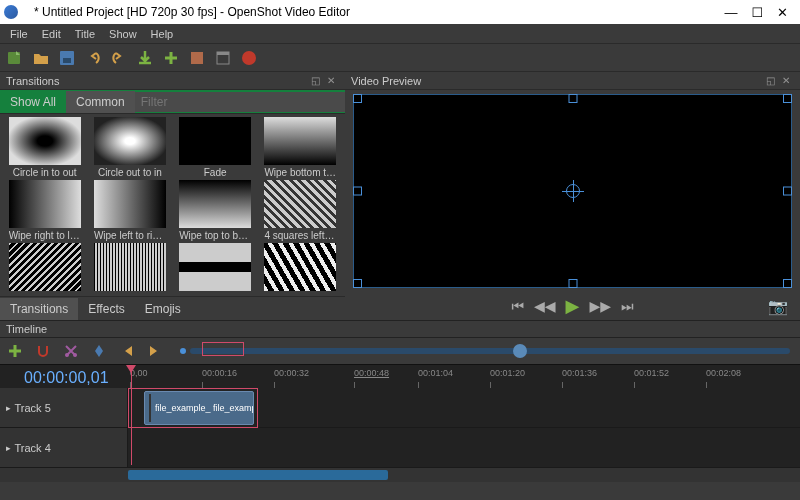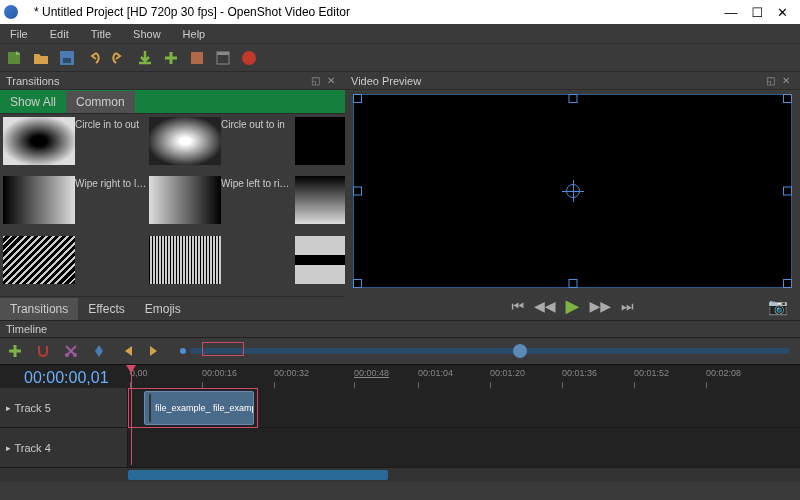--- a/index.html
+++ b/index.html
@@ -1,35 +1,35 @@
 <!DOCTYPE html>
 <html><head>
 <meta charset="utf-8">
 <style>
 *{box-sizing:border-box;margin:0;padding:0;font-family:"Segoe UI",Arial,sans-serif;user-select:none}
 body{width:800px;height:500px;background:#3a3a3a;color:#ccc;font-size:11px;overflow:hidden}
 .titlebar{height:24px;background:#fff;color:#000;display:flex;align-items:center;padding:0 4px;font-size:12px}
 .titlebar .t{flex:1;display:flex;align-items:center;gap:16px}
 .titlebar .logo{width:14px;height:14px;background:linear-gradient(135deg,#3a7bd5,#2c5aa0);border-radius:50%}
 .titlebar .winbtns{display:flex;gap:14px;padding-right:8px;font-size:13px}
-.menubar{height:20px;background:#3a3a3a;display:flex;align-items:center;padding:0 4px;gap:10px;border-bottom:1px solid #2a2a2a}
+.menubar{height:20px;background:#3a3a3a;display:flex;align-items:center;padding:0 4px;gap:2px;border-bottom:1px solid #2a2a2a}
 .menubar span{padding:2px 6px;cursor:pointer}
 .toolbar{height:28px;background:#3a3a3a;display:flex;align-items:center;padding:0 6px;gap:8px;border-bottom:1px solid #2a2a2a}
 .tbtn{width:18px;height:18px;display:flex;align-items:center;justify-content:center;cursor:pointer}
 .main{display:flex;height:248px}
 .left{width:345px;display:flex;flex-direction:column;background:#3a3a3a}
 .panehdr{height:18px;background:#3a3a3a;display:flex;align-items:center;padding:0 6px;border-bottom:1px solid #2a2a2a;font-size:11px}
 .panehdr .sp{flex:1}
 .panehdr .picon{width:12px;height:12px;margin-left:4px;cursor:pointer;opacity:.6;font-size:10px}
 .filterbar{height:24px;display:flex;align-items:center;background:#15803d;border-bottom:1px solid #2a2a2a}
 .filterbar .fb{padding:4px 10px;cursor:pointer;font-size:12px}
 .filterbar .fb.active{background:#505050}
 .filterbar input{flex:1;background:#4a4a4a;border:none;color:#ccc;padding:3px 6px;font-size:12px;height:20px;outline:none}
 .grid{flex:1;display:grid;grid-template-columns:repeat(4,1fr);gap:2px;padding:3px;overflow:hidden;background:#3a3a3a}
-.gitem{display:flex;}
+.gitem{display:flex;flex-direction:column;align-items:center}
 .thumb{width:72px;height:48px;background:#000}
 .gitem .lbl{font-size:10px;color:#ccc;margin-top:2px;white-space:nowrap;overflow:hidden;text-overflow:ellipsis;max-width:72px;text-align:center}
 .lefttabs{height:24px;display:flex;align-items:center;background:#3a3a3a;border-top:1px solid #2a2a2a}
 .lefttabs .lt{padding:4px 10px;font-size:12px;cursor:pointer}
 .lefttabs .lt.active{background:#505050}
 .right{flex:1;display:flex;flex-direction:column;background:#3a3a3a}
 .preview{flex:1;background:#000;margin:4px 8px;position:relative;border:1px solid #2a5b8a}
 .preview .hndl{position:absolute;width:9px;height:9px;border:1px solid #4a90d9;background:transparent}
 .preview .cross{position:absolute;left:50%;top:50%;width:22px;height:22px;transform:translate(-50%,-50%)}
 .preview .cross::before,.preview .cross::after{content:"";position:absolute;background:#4a90d9}
@@ -162,20 +162,21 @@
   <div class="left">
     <div class="panehdr">
       <span>Transitions</span>
       <span class="sp"></span>
       <span class="picon">◱</span>
       <span class="picon">✕</span>
     </div>
     <div class="filterbar">
       <div class="fb">Show All</div>
       <div class="fb active">Common</div>
+      <input placeholder="Filter" style="">
     </div>
     <div class="grid" id="tgrid">
         <div class="gitem">
           <div class="thumb g-circin"></div>
           <div class="lbl">Circle in to out</div>
         </div>
         <div class="gitem">
           <div class="thumb g-circout"></div>
           <div class="lbl">Circle out to in</div>
         </div>

